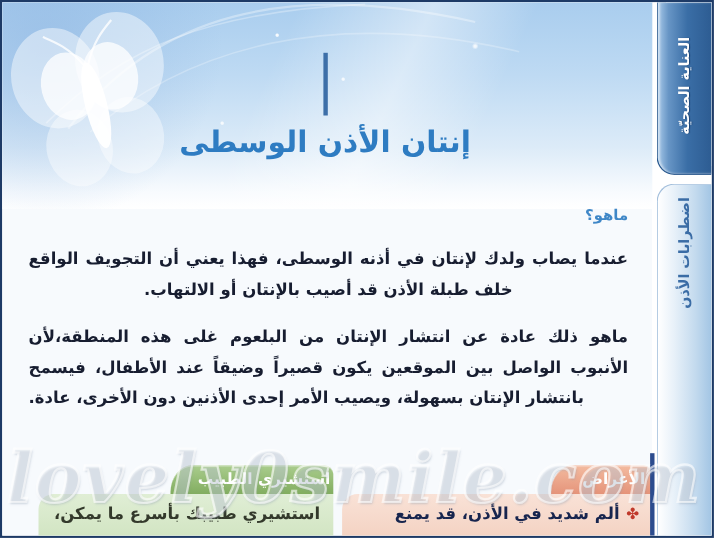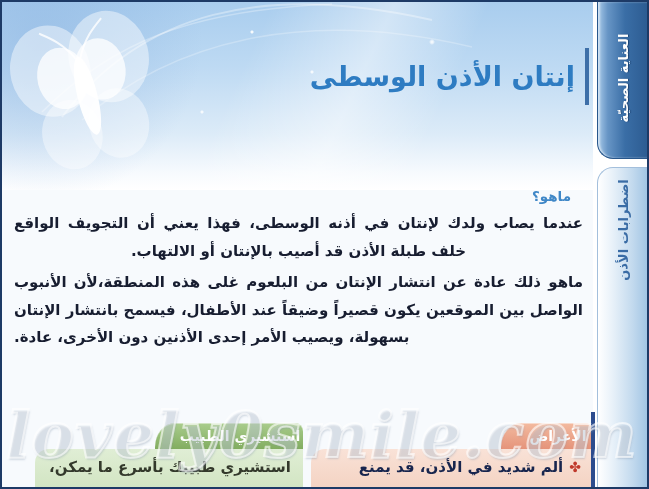--- a/index.html
+++ b/index.html
@@ -25,38 +25,38 @@
       linear-gradient(180deg,#a9cdee 0%,#bedaf3 35%,#dcebf8 70%,#f8fbfe 92%,#ffffff 100%);
   }
   .swirls{position:absolute;left:0;top:0;}
   .butterfly{position:absolute;left:2px;top:6px;}
   
   .main-bg{position:absolute;left:0;top:0;width:591px;height:100%;background:#f7fafd;z-index:0;}
   .header-art,.title-row,.section-heading,.body-text{z-index:2;}
   
   .title-row{
     position:absolute;top:46px;left:0;width:587px;
-    direction:rtl;display:flex;align-items:center;gap:10px;
+    direction:rtl;display:flex;align-items:center;gap:10px;flex-direction:column;
   }
   .accent-bar{width:4px;height:57px;background:#3d6fa8;}
   .page-title{
     margin:0;font-size:27px;font-weight:bold;color:#2e7cc2;
     line-height:1.1;letter-spacing:0;
   }
   
   .section-heading{
     position:absolute;top:186px;right:76px;
     direction:rtl;color:#3f87c7;font-size:13.5px;font-weight:bold;
   }
   .body-text{
     position:absolute;top:204px;right:60px;left:8px;
     direction:rtl;text-align:justify;
     color:#171d30;font-size:15px;font-weight:bold;line-height:27.5px;
   }
-  .body-text p{margin:4px;}
+  .body-text p{margin:16px;}
   .last-center{text-align-last:center;}
   .last-left{text-align-last:left;}
   
   .box{position:absolute;top:421px;bottom:0;direction:rtl;}
   .box-tab{
     position:absolute;top:0;right:0;height:26px;
     color:#ffffff;font-size:14px;font-weight:bold;text-align:center;
     line-height:26px;padding:0 0 0 22px;
     border-radius:8px 8px 0 0;
     border-top-left-radius:20px 24px;

